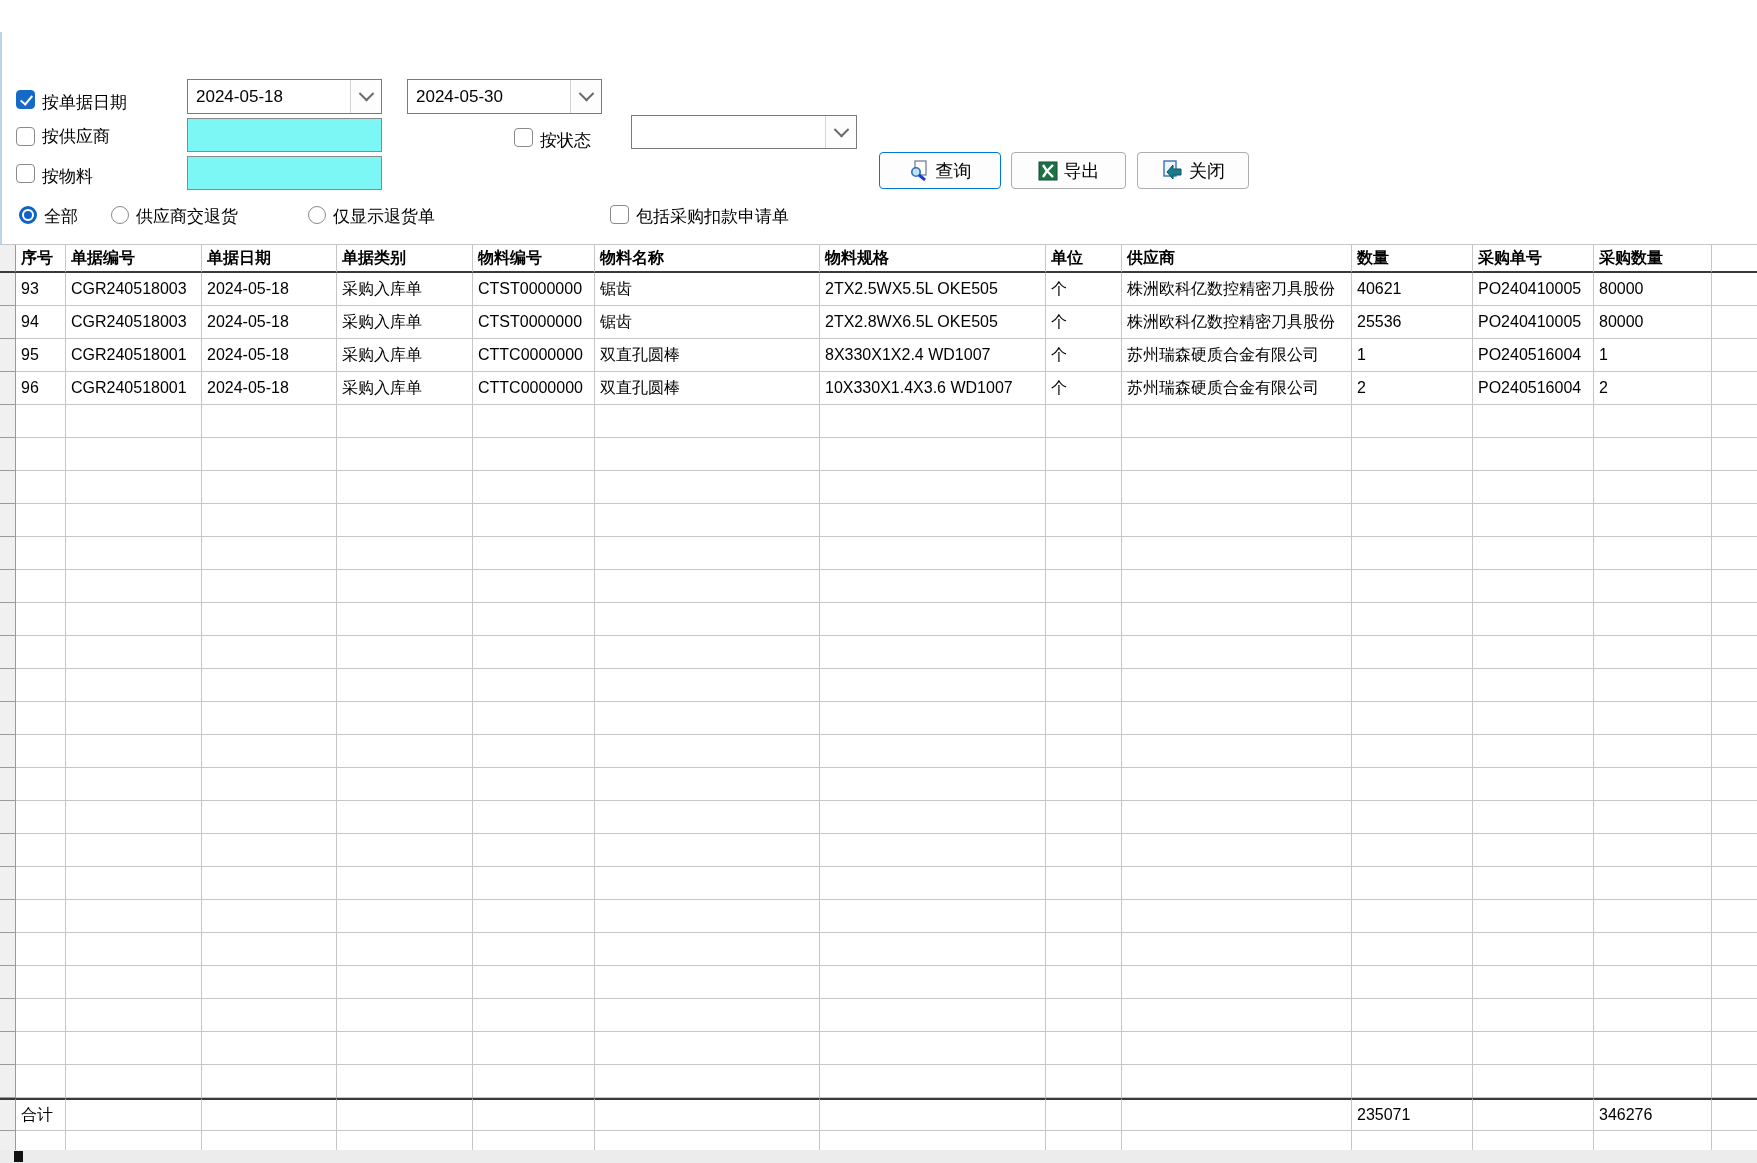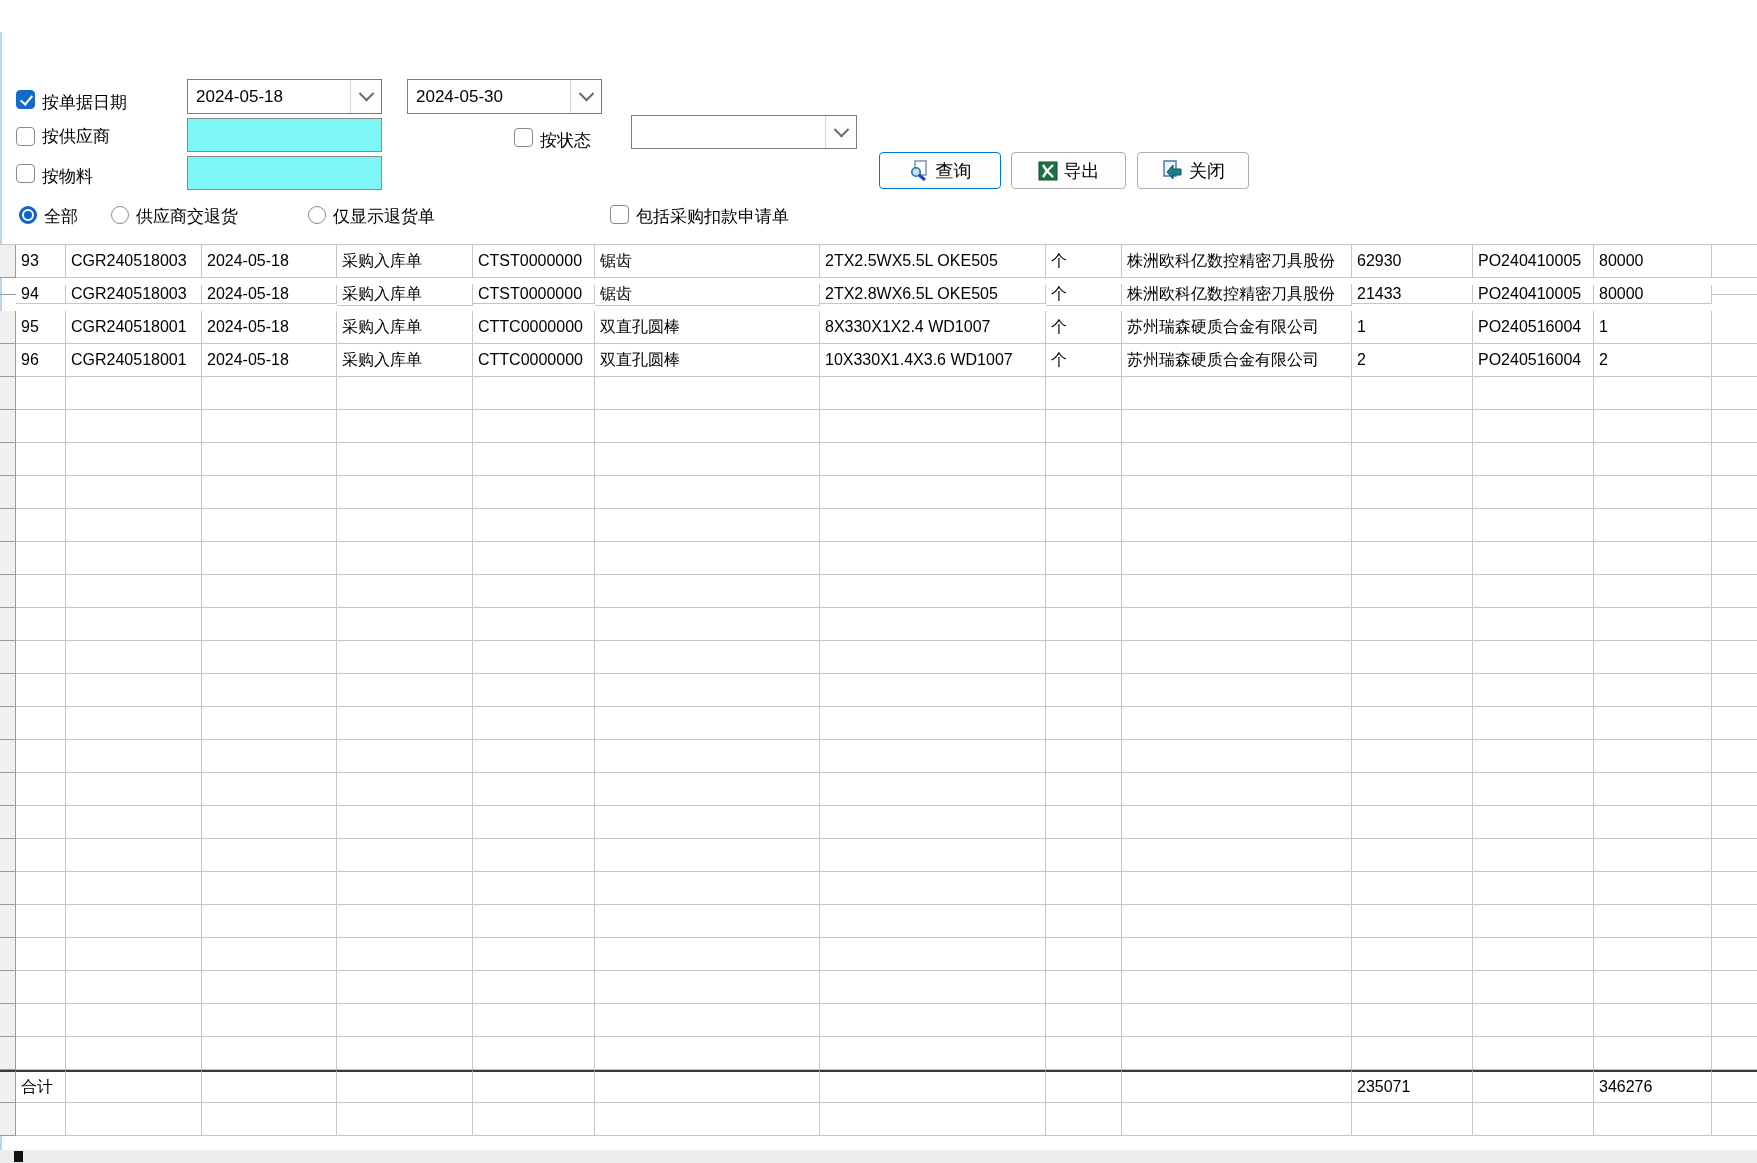--- a/index.html
+++ b/index.html
@@ -109,48 +109,64 @@
   <div class="rb sel" style="left:19px;top:206px;"></div>
   <div class="lbl" style="left:44px;top:205px;">全部</div>
   <div class="rb" style="left:111px;top:206px;"></div>
   <div class="lbl" style="left:136px;top:205px;">供应商交退货</div>
   <div class="rb" style="left:308px;top:206px;"></div>
   <div class="lbl" style="left:333px;top:205px;">仅显示退货单</div>
   <div class="cb" style="left:610px;top:205px;"></div>
   <div class="lbl" style="left:636px;top:205px;">包括采购扣款申请单</div>
 
   <div class="grid">
+      <div class="grow ghead" style="height: 28px;">
+        <div class="gcell sel" style="width: 16px;"></div>
+        <div class="gcell" style="width: 50px;">序号</div>
+        <div class="gcell" style="width: 136px;">单据编号</div>
+        <div class="gcell" style="width: 135px;">单据日期</div>
+        <div class="gcell" style="width: 136px;">单据类别</div>
+        <div class="gcell" style="width: 122px;">物料编号</div>
+        <div class="gcell" style="width: 225px;">物料名称</div>
+        <div class="gcell" style="width: 226px;">物料规格</div>
+        <div class="gcell" style="width: 76px;">单位</div>
+        <div class="gcell" style="width: 230px;">供应商</div>
+        <div class="gcell" style="width: 121px;">数量</div>
+        <div class="gcell" style="width: 121px;">采购单号</div>
+        <div class="gcell" style="width: 118px;">采购数量</div>
+        <div class="gcell fill"></div>
+      </div>
       <div class="grow " style="height: 33px;">
         <div class="gcell sel" style="width: 16px;"></div>
         <div class="gcell" style="width: 50px;">93</div>
         <div class="gcell" style="width: 136px;">CGR240518003</div>
         <div class="gcell" style="width: 135px;">2024-05-18</div>
         <div class="gcell" style="width: 136px;">采购入库单</div>
         <div class="gcell" style="width: 122px;">CTST0000000</div>
         <div class="gcell" style="width: 225px;">锯齿</div>
         <div class="gcell" style="width: 226px;">2TX2.5WX5.5L OKE505</div>
         <div class="gcell" style="width: 76px;">个</div>
         <div class="gcell" style="width: 230px;">株洲欧科亿数控精密刀具股份</div>
-        <div class="gcell" style="width: 121px;">62930</div>
+        <div class="gcell" style="width: 121px;">40621</div>
         <div class="gcell" style="width: 121px;">PO240410005</div>
         <div class="gcell" style="width: 118px;">80000</div>
         <div class="gcell fill"></div>
       </div>
-      <div class="grow " style="height: 33px; align-items: center;">
+      <div class="grow " style="height: 33px;">
         <div class="gcell sel" style="width: 16px;"></div>
         <div class="gcell" style="width: 50px;">94</div>
         <div class="gcell" style="width: 136px;">CGR240518003</div>
         <div class="gcell" style="width: 135px;">2024-05-18</div>
         <div class="gcell" style="width: 136px;">采购入库单</div>
         <div class="gcell" style="width: 122px;">CTST0000000</div>
         <div class="gcell" style="width: 225px;">锯齿</div>
         <div class="gcell" style="width: 226px;">2TX2.8WX6.5L OKE505</div>
         <div class="gcell" style="width: 76px;">个</div>
         <div class="gcell" style="width: 230px;">株洲欧科亿数控精密刀具股份</div>
-        <div class="gcell" style="width: 121px;">21433</div>
+        <div class="gcell" style="width: 121px;">25536</div>
         <div class="gcell" style="width: 121px;">PO240410005</div>
         <div class="gcell" style="width: 118px;">80000</div>
         <div class="gcell fill"></div>
       </div>
       <div class="grow " style="height: 33px;">
         <div class="gcell sel" style="width: 16px;"></div>
         <div class="gcell" style="width: 50px;">95</div>
         <div class="gcell" style="width: 136px;">CGR240518001</div>
         <div class="gcell" style="width: 135px;">2024-05-18</div>
         <div class="gcell" style="width: 136px;">采购入库单</div>

